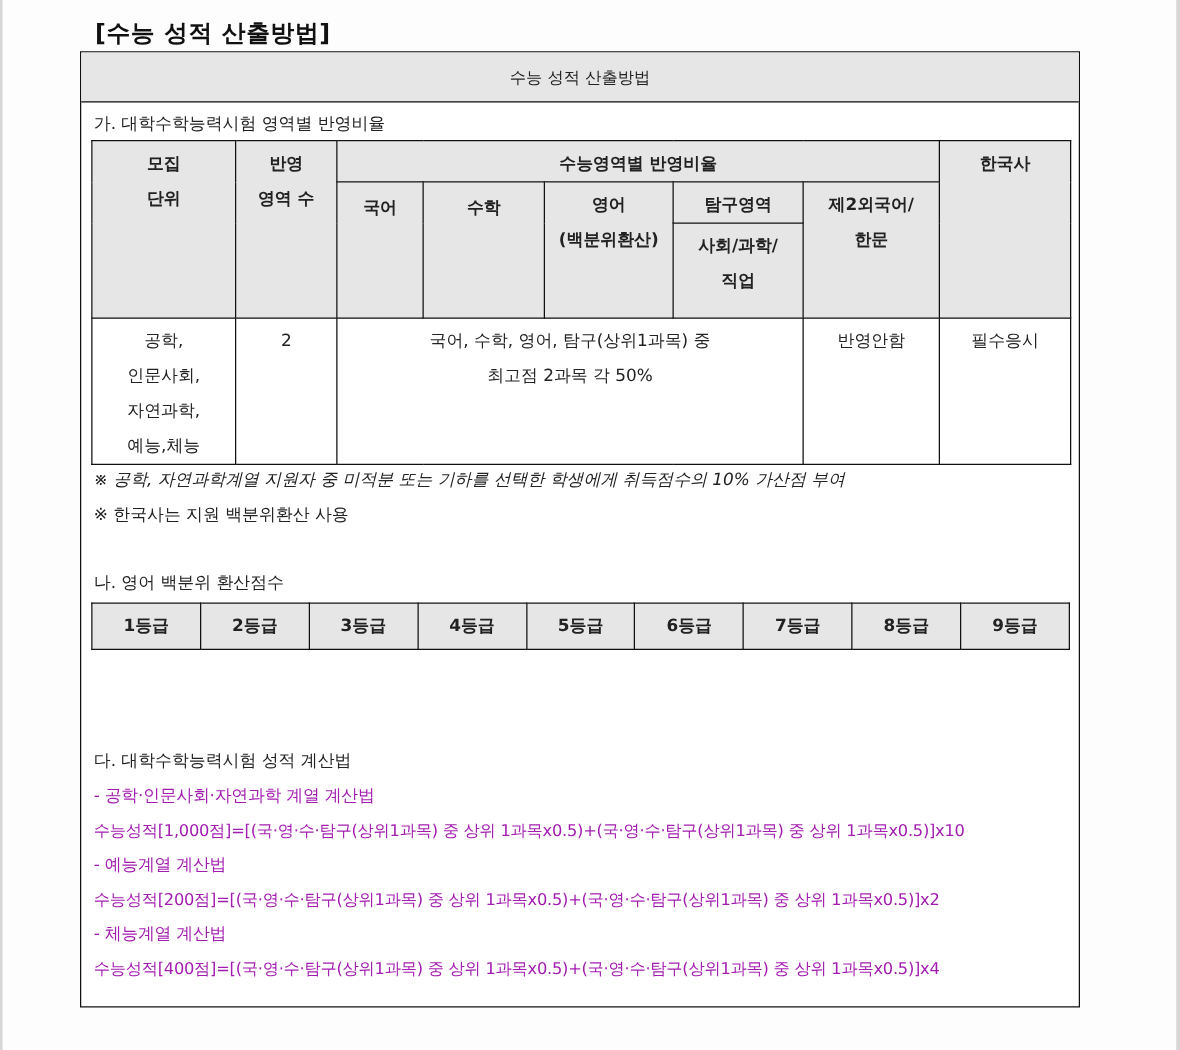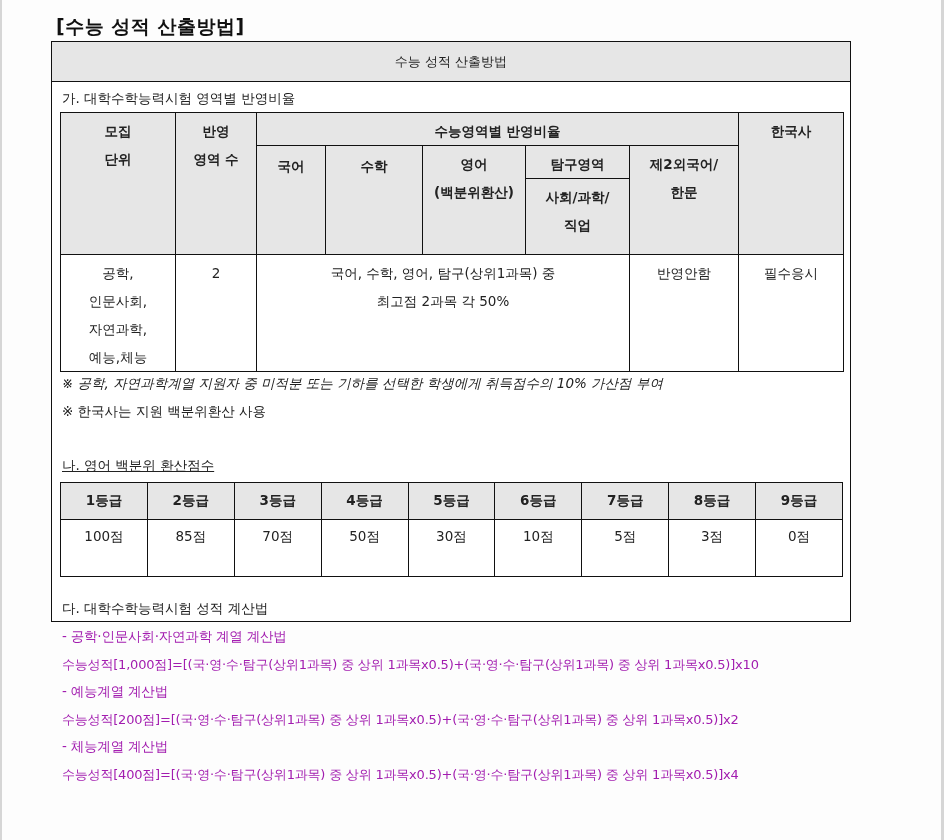--- a/index.html
+++ b/index.html
@@ -12,26 +12,26 @@
     }
     .scrollbar-edge {
       position: absolute; right: 0; top: 0; width: 3px; height: 840px;
       background: #d6d6d6;
     }
     .left-edge {
       position: absolute; left: 0; top: 0; width: 2px; height: 840px;
       background: #d6d6d6;
     }
     .page-title {
-      position: absolute; left: 56px; top: 14px;
+      position: absolute; left: 76px; top: 14px;
       font-size: 19px; font-weight: bold; letter-spacing: 0.5px;
       color: #111;
     }
     .outer {
-      position: absolute; left: 51px; top: 41px; width: 800px; height: 581px;
+      position: absolute; left: 64px; top: 41px; width: 800px; height: 765px;
       border: 1.5px solid #111; box-sizing: border-box;
       background: #fff;
     }
     .outer-head {
       height: 39px; background: #e6e6e6; border-bottom: 1.5px solid #111;
       display: flex; align-items: center; justify-content: center;
       font-size: 13px; color: #222;
     }
     .section-label {
       position: absolute; left: 10px; font-size: 13.5px; color: #222;
@@ -129,46 +129,35 @@
       </td>
       <td class="lh28 pt4">반영안함</td>
       <td class="lh28 pt4">필수응시</td>
     </tr>
   </tbody>
     </table>
 
   <div class="note" style="top:333px;font-style:italic;">※ 공학, 자연과학계열 지원자 중 미적분 또는 기하를 선택한 학생에게 취득점수의 10% 가산점 부여</div>
   <div class="note" style="top:361px;">※ 한국사는 지원 백분위환산 사용</div>
 
-  <div class="section-label" style="top:415px;text-decoration:underline;">나. 영어 백분위 환산점수</div>
+  <div class="section-label" style="top:415px;">나. 영어 백분위 환산점수</div>
 
   <table class="t2">
     <tbody>
         <tr>
       <td class="h">1등급</td>
       <td class="h">2등급</td>
       <td class="h">3등급</td>
       <td class="h">4등급</td>
       <td class="h">5등급</td>
       <td class="h">6등급</td>
       <td class="h">7등급</td>
       <td class="h">8등급</td>
       <td class="h">9등급</td>
     </tr>
-    <tr>
-      <td class="v">100점</td>
-      <td class="v">85점</td>
-      <td class="v">70점</td>
-      <td class="v">50점</td>
-      <td class="v">30점</td>
-      <td class="v">10점</td>
-      <td class="v">5점</td>
-      <td class="v">3점</td>
-      <td class="v">0점</td>
-    </tr>
   </tbody>
     </table>
 
   <div class="section-label" style="top:558px;">다. 대학수학능력시험 성적 계산법</div>
   <div class="formula-line" style="top:586px; font-size:13.5px;">- 공학·인문사회·자연과학 계열 계산법</div>
   <div class="formula-line" style="top:614px;">수능성적[1,000점]=[(국·영·수·탐구(상위1과목) 중 상위 1과목x0.5)+(국·영·수·탐구(상위1과목) 중 상위 1과목x0.5)]x10</div>
   <div class="formula-line" style="top:641px; font-size:13.5px;">- 예능계열 계산법</div>
   <div class="formula-line" style="top:669px;">수능성적[200점]=[(국·영·수·탐구(상위1과목) 중 상위 1과목x0.5)+(국·영·수·탐구(상위1과목) 중 상위 1과목x0.5)]x2</div>
   <div class="formula-line" style="top:696px; font-size:13.5px;">- 체능계열 계산법</div>
   <div class="formula-line" style="top:724px;">수능성적[400점]=[(국·영·수·탐구(상위1과목) 중 상위 1과목x0.5)+(국·영·수·탐구(상위1과목) 중 상위 1과목x0.5)]x4</div>

